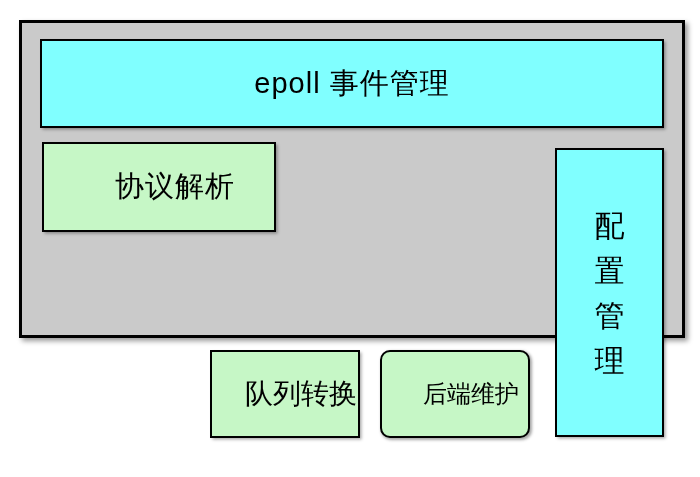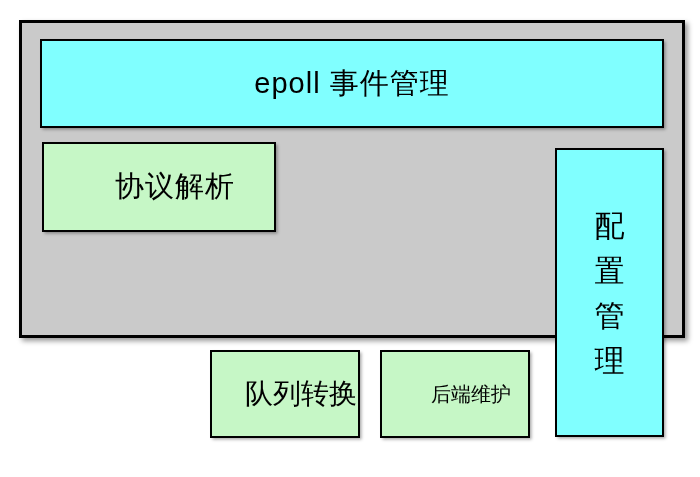--- a/index.html
+++ b/index.html
@@ -41,21 +41,21 @@
   }
   .cyan  { background: var(--cyan); }
   .green { background: var(--green); padding-left: 32px; }
 
   .block-epoll    { left: 18px;  top: 16px;  width: 624px; height: 89px; }
   .block-protocol { left: 20px;  top: 119px; width: 234px; height: 90px; }
   .block-memory   { left: 271px; top: 120px; width: 235px; height: 89px; }
   .block-queue    { left: 18px;  top: 223px; width: 488px; height: 88px; }
   .block-route    { left: 18px;  top: 327px; width: 150px; height: 88px; font-size: 28px; letter-spacing: 0; }
   .block-response { left: 188px; top: 327px; width: 150px; height: 88px; font-size: 28px; letter-spacing: 0; }
-  .block-backend  { left: 358px; top: 327px; width: 150px; height: 88px; font-size: 20px; letter-spacing: 0; }
+  .block-backend  { left: 358px; top: 327px; width: 150px; height: 88px; font-size: 24px; letter-spacing: 0; border-radius: 10px; }
   .block-config   { left: 533px; top: 125px; width: 109px; height: 289px; }
 
   .vertical-label {
     display: inline-block;
     width: 1em;
     white-space: normal;
     word-break: break-all;
     line-break: anywhere;
     line-height: 45px;
     text-align: left;

